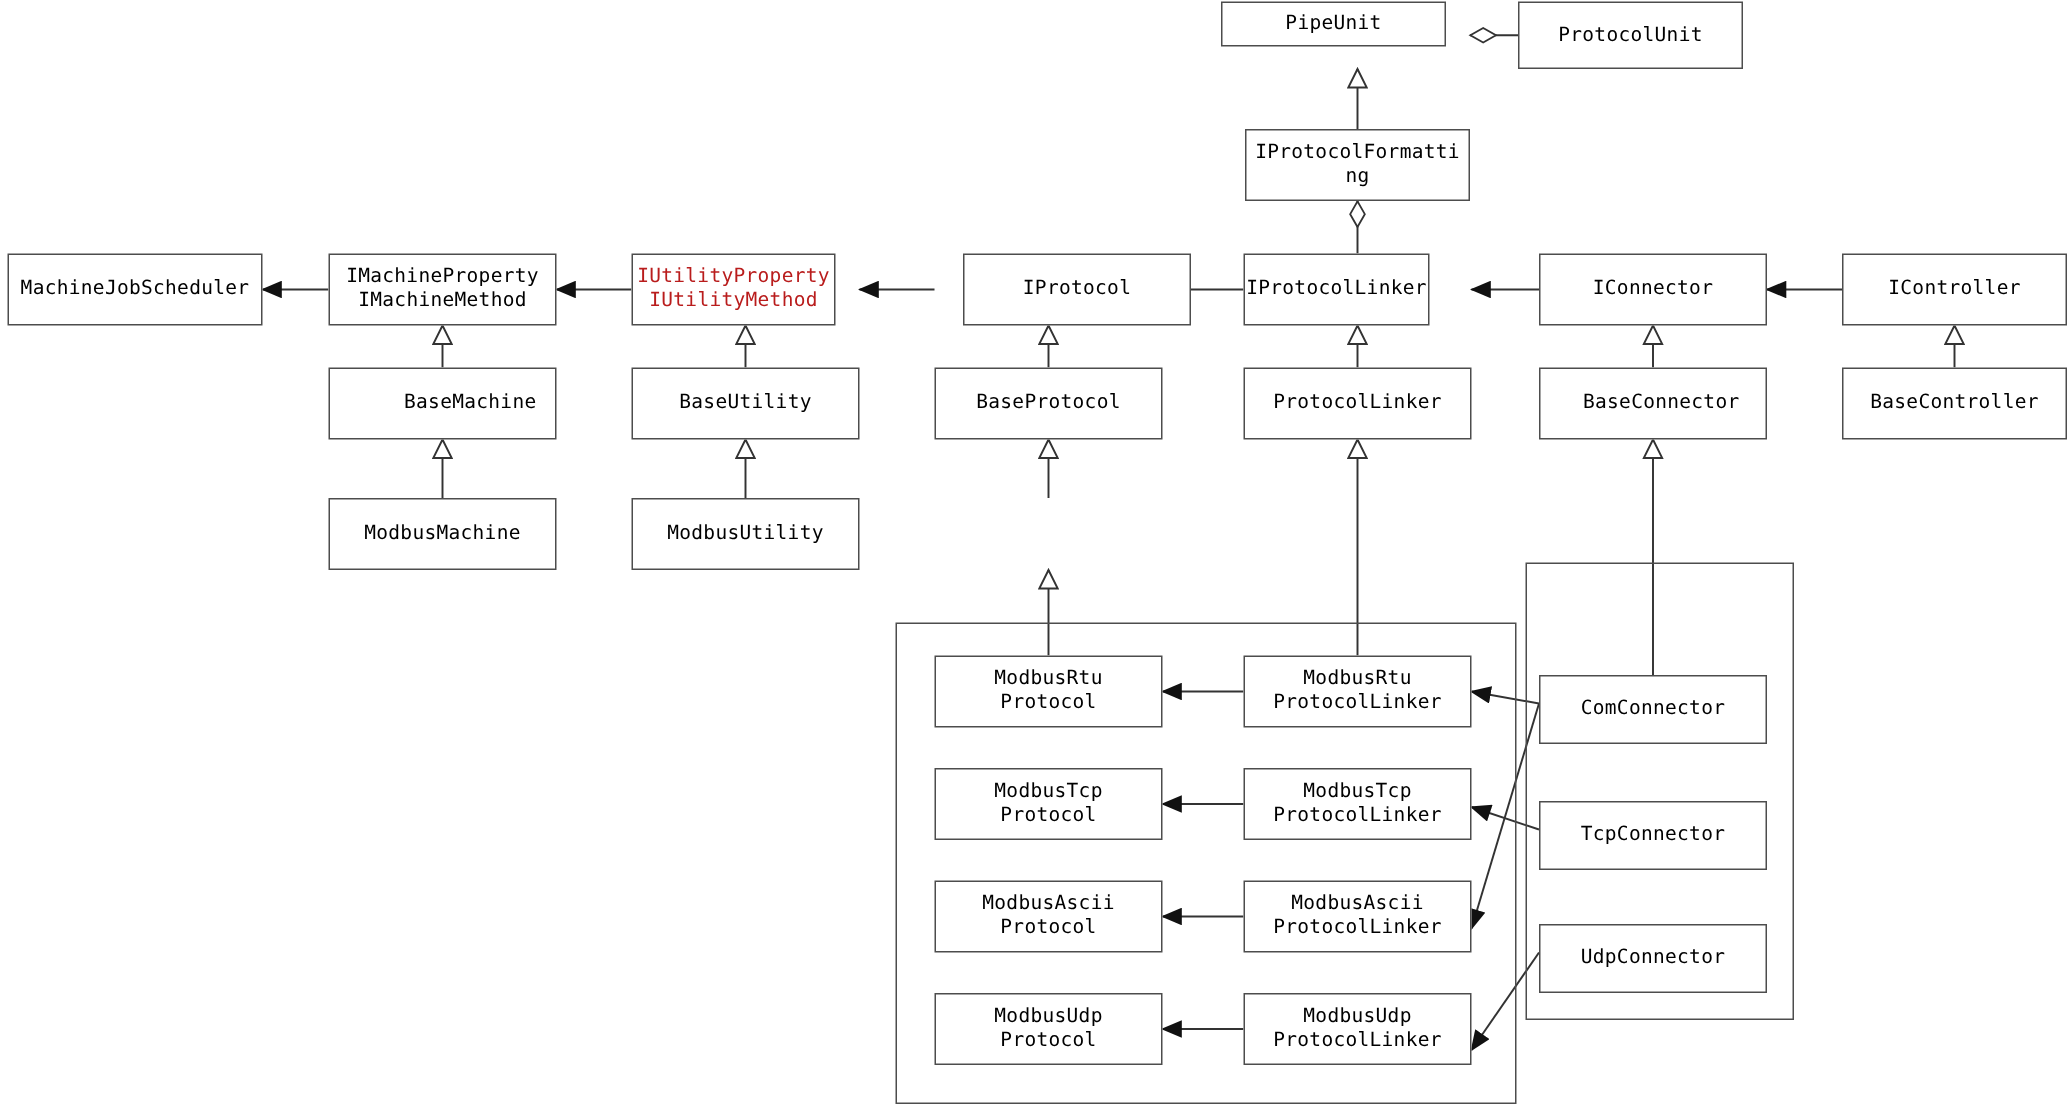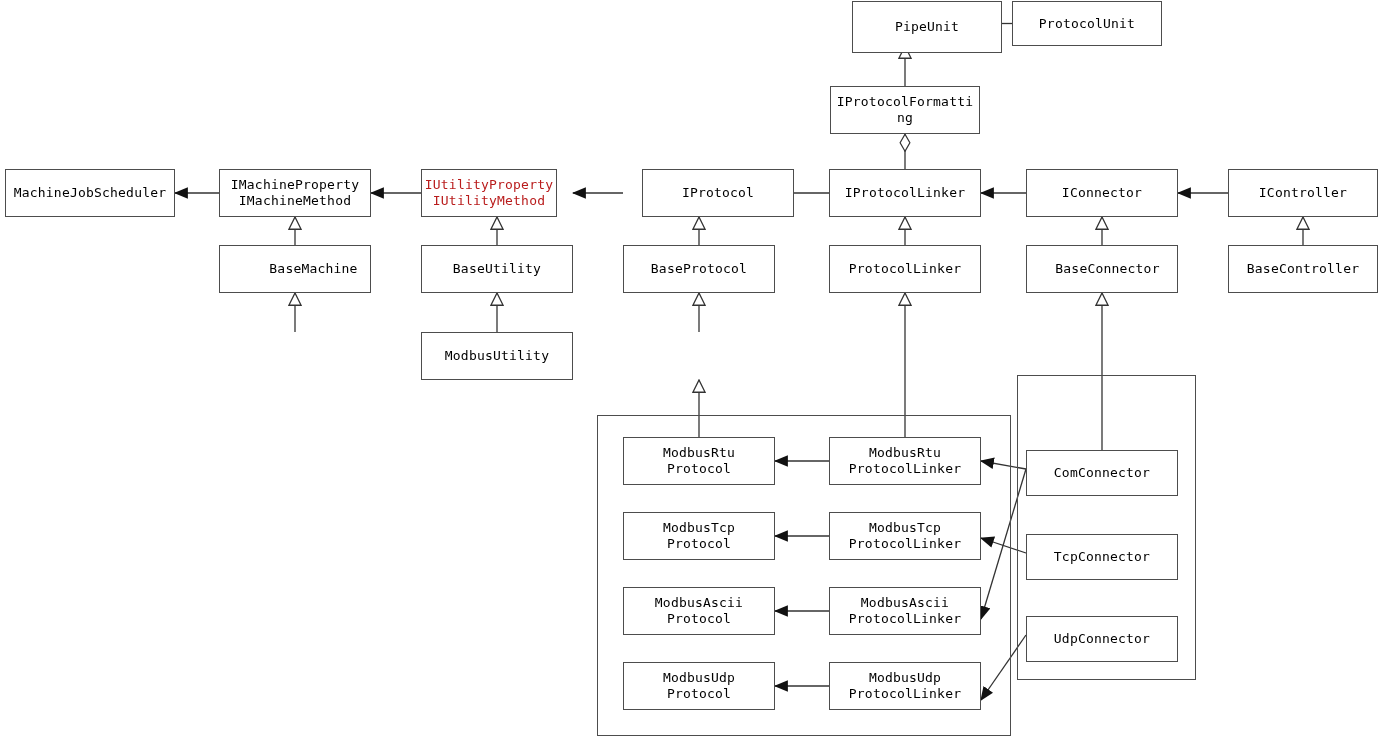--- a/index.html
+++ b/index.html
@@ -93,39 +93,40 @@
         <path d="M 829.0 611.0 L 775.0 611.0" stroke="#333333" stroke-width="1.3" fill="none" marker-end="url(#solidArrow)"></path>
         <path d="M 829.0 686.0 L 775.0 686.0" stroke="#333333" stroke-width="1.3" fill="none" marker-end="url(#solidArrow)"></path>
         <path d="M 1026.0 469.0 L 981.0 461.0" stroke="#333333" stroke-width="1.3" fill="none" marker-end="url(#solidArrow)"></path>
         <path d="M 1026.0 469.0 L 981.0 619.0" stroke="#333333" stroke-width="1.3" fill="none" marker-end="url(#solidArrow)"></path>
         <path d="M 1026.0 553.0 L 981.0 538.0" stroke="#333333" stroke-width="1.3" fill="none" marker-end="url(#solidArrow)"></path>
         <path d="M 1026.0 635.0 L 981.0 700.0" stroke="#333333" stroke-width="1.3" fill="none" marker-end="url(#solidArrow)"></path>
       </g>
   </svg>
 <div class="group-box" style="left: 597px; top: 415px; width: 414px; height: 321px;"></div>
     <div class="group-box" style="left: 1017px; top: 375px; width: 179px; height: 305px;"></div>
-    <div class="node" style="left: 852px; top: 1px; width: 150px; height: 52px; border-color: rgb(77, 77, 77); color: rgb(0, 0, 0);">PipeUnit</div>
+    <div class="node" style="left: 814px; top: 1px; width: 150px; height: 30px; border-color: rgb(77, 77, 77); color: rgb(0, 0, 0);">PipeUnit</div>
     <div class="node" style="left: 1012px; top: 1px; width: 150px; height: 45px; border-color: rgb(77, 77, 77); color: rgb(0, 0, 0);">ProtocolUnit</div>
     <div class="node" style="left: 830px; top: 86px; width: 150px; height: 48px; border-color: rgb(77, 77, 77); color: rgb(0, 0, 0);">IProtocolFormatti
 ng</div>
     <div class="node" style="left: 5px; top: 169px; width: 170px; height: 48px; border-color: rgb(77, 77, 77); color: rgb(0, 0, 0);">MachineJobScheduler</div>
     <div class="node" style="left: 219px; top: 169px; width: 152px; height: 48px; border-color: rgb(77, 77, 77); color: rgb(0, 0, 0);">IMachineProperty
 IMachineMethod</div>
     <div class="node" style="left: 421px; top: 169px; width: 136px; height: 48px; border-color: rgb(77, 77, 77); color: #b91c1c;">IUtilityProperty
 IUtilityMethod</div>
     <div class="node" style="left: 623px; top: 169px; width: 152px; height: 48px; border-color: rgb(77, 77, 77); color: rgb(0, 0, 0); margin-left: 19px;">IProtocol</div>
-    <div class="node" style="left: 829px; top: 169px; width: 152px; height: 48px; border-color: rgb(77, 77, 77); color: rgb(0, 0, 0);">IProtocolLinker</div>
+    <div class="node" style="left: 829px; top: 169px; width: 124px; height: 48px; border-color: rgb(77, 77, 77); color: rgb(0, 0, 0);">IProtocolLinker</div>
     <div class="node" style="left: 1026px; top: 169px; width: 152px; height: 48px; border-color: rgb(77, 77, 77); color: rgb(0, 0, 0);">IConnector</div>
     <div class="node" style="left: 1228px; top: 169px; width: 150px; height: 48px; border-color: rgb(77, 77, 77); color: rgb(0, 0, 0);">IController</div>
     <div class="node" style="left: 219px; top: 245px; width: 152px; height: 48px; border-color: rgb(77, 77, 77); color: rgb(0, 0, 0); padding-left: 37px;">BaseMachine</div>
     <div class="node" style="left: 421px; top: 245px; width: 152px; height: 48px; border-color: rgb(77, 77, 77); color: rgb(0, 0, 0);">BaseUtility</div>
     <div class="node" style="left: 623px; top: 245px; width: 152px; height: 48px; border-color: rgb(77, 77, 77); color: rgb(0, 0, 0);">BaseProtocol</div>
     <div class="node" style="left: 829px; top: 245px; width: 152px; height: 48px; border-color: rgb(77, 77, 77); color: rgb(0, 0, 0);">ProtocolLinker</div>
     <div class="node" style="left: 1026px; top: 245px; width: 152px; height: 48px; border-color: rgb(77, 77, 77); color: rgb(0, 0, 0); padding-left: 11px;">BaseConnector</div>
     <div class="node" style="left: 1228px; top: 245px; width: 150px; height: 48px; border-color: rgb(77, 77, 77); color: rgb(0, 0, 0);">BaseController</div>
+    <div class="node" style="left: 219px; top: 332px; width: 152px; height: 48px; border-color: rgb(77, 77, 77); color: rgb(0, 0, 0);">ModbusMachine</div>
     <div class="node" style="left: 421px; top: 332px; width: 152px; height: 48px; border-color: rgb(77, 77, 77); color: rgb(0, 0, 0);">ModbusUtility</div>
     <div class="node" style="left: 623px; top: 437px; width: 152px; height: 48px; border-color: rgb(77, 77, 77); color: rgb(0, 0, 0);">ModbusRtu
 Protocol</div>
     <div class="node" style="left: 829px; top: 437px; width: 152px; height: 48px; border-color: rgb(77, 77, 77); color: rgb(0, 0, 0);">ModbusRtu
 ProtocolLinker</div>
     <div class="node" style="left: 623px; top: 512px; width: 152px; height: 48px; border-color: rgb(77, 77, 77); color: rgb(0, 0, 0);">ModbusTcp
 Protocol</div>
     <div class="node" style="left: 829px; top: 512px; width: 152px; height: 48px; border-color: rgb(77, 77, 77); color: rgb(0, 0, 0);">ModbusTcp
 ProtocolLinker</div>
     <div class="node" style="left: 623px; top: 587px; width: 152px; height: 48px; border-color: rgb(77, 77, 77); color: rgb(0, 0, 0);">ModbusAscii

